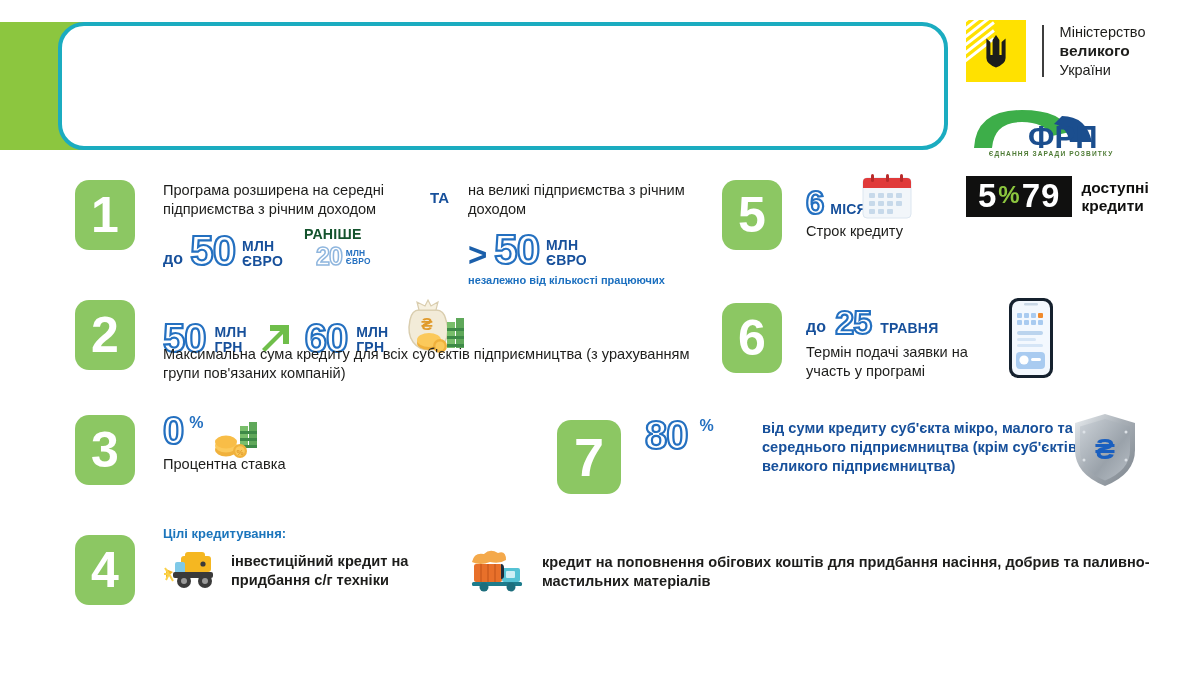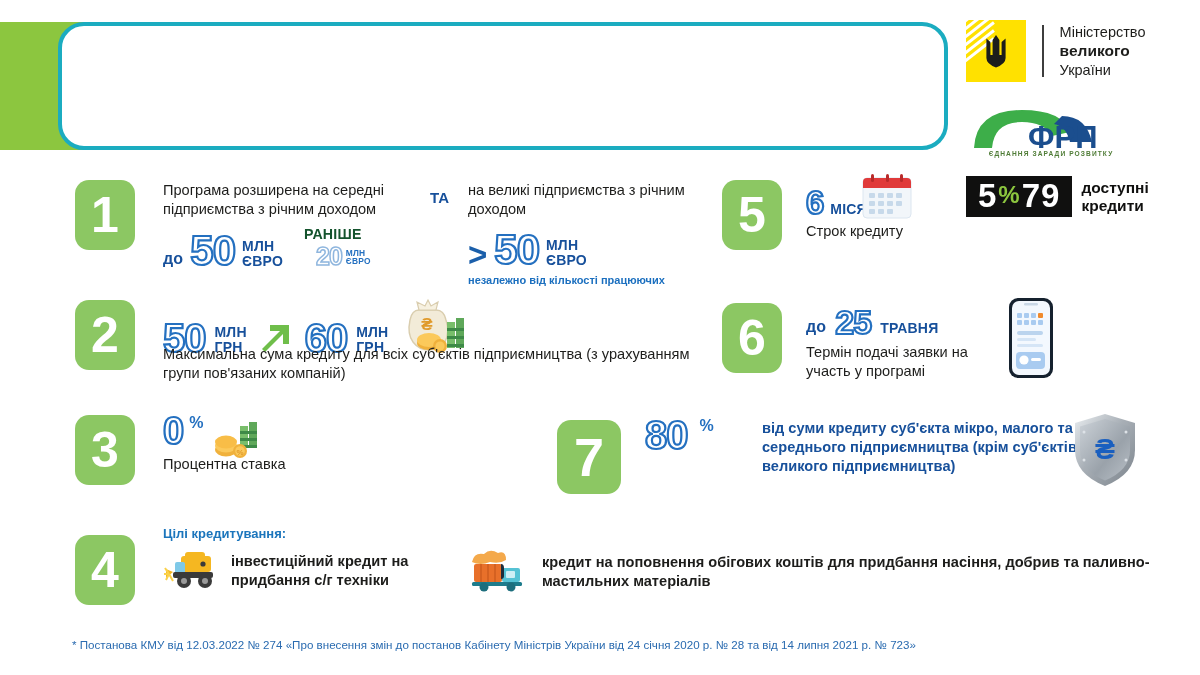--- a/index.html
+++ b/index.html
@@ -450,15 +450,14 @@
       <path d="M33 2 L63 11 L63 38 Q63 62 33 74 Q3 62 3 38 L3 11 Z" fill="url(#shg)"></path>
       <path d="M33 7 L58 14.5 L58 38 Q58 58 33 68.5 Q8 58 8 38 L8 14.5 Z" fill="url(#shg2)"></path>
       <circle cx="12" cy="20" r="1.5" fill="#DDE2E7"></circle>
       <circle cx="54" cy="20" r="1.5" fill="#DDE2E7"></circle>
       <circle cx="12" cy="48" r="1.5" fill="#DDE2E7"></circle>
       <circle cx="54" cy="48" r="1.5" fill="#DDE2E7"></circle>
       <text x="33" y="47" font-family="Liberation Sans, sans-serif" font-size="30" font-weight="bold" fill="#1A5FBF" text-anchor="middle">₴</text>
     </svg>
   </div>
 
-  <div class="footnote">* Постанова КМУ від 12.03.2022 № 274 «Про внесення змін до постанов Кабінету Міністрів України від 24 січня 2020 р. № 28 та від 14 липня 2021 р. № 723»</div>
 
 </div>
 
 </body></html>

